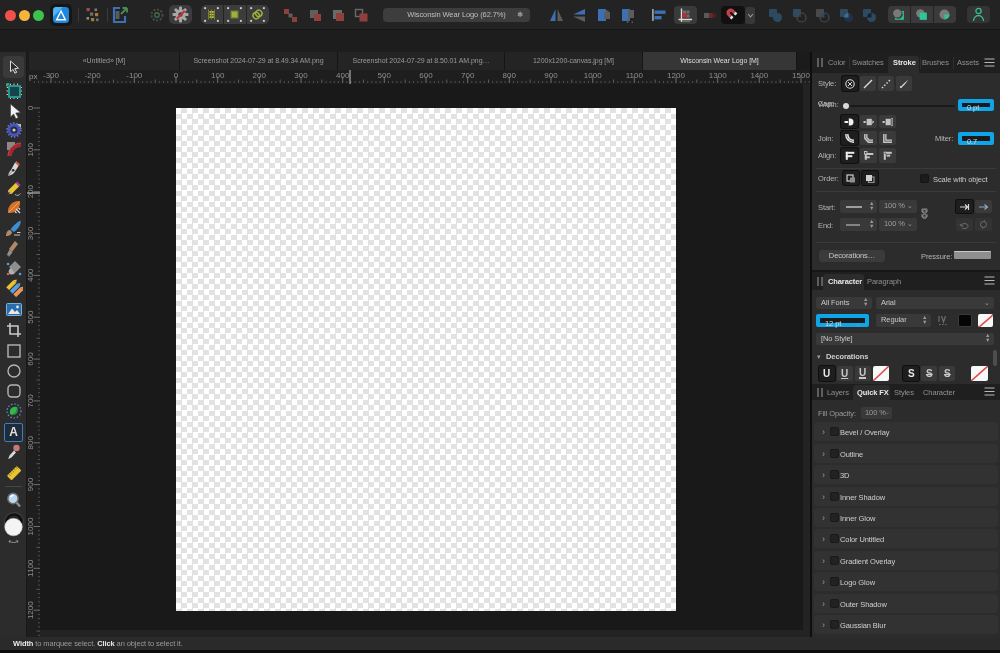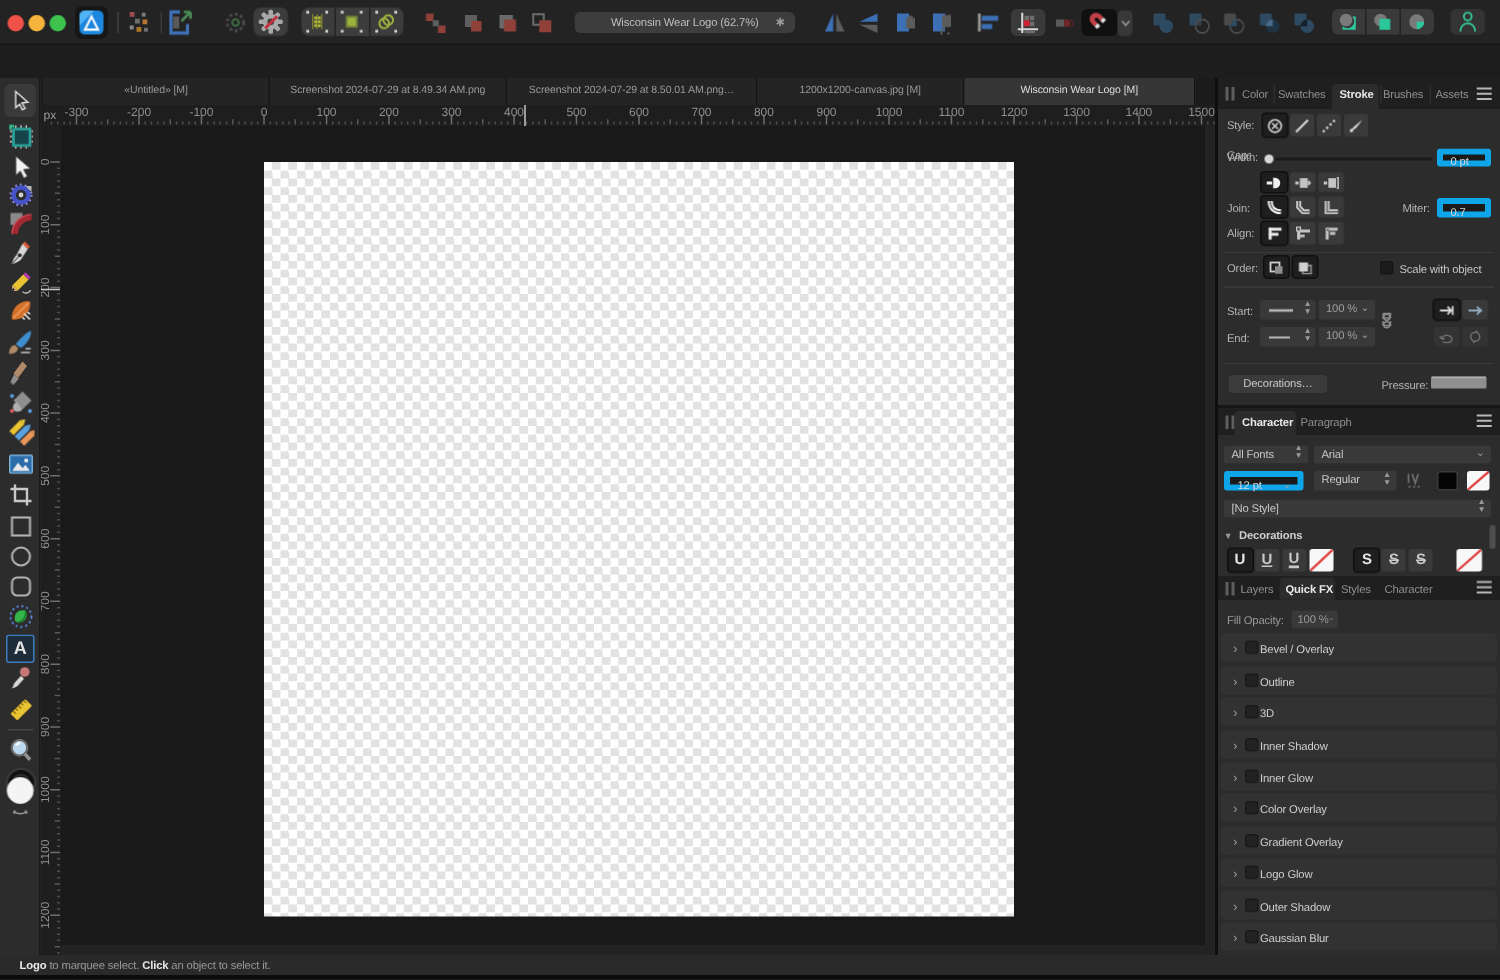--- a/index.html
+++ b/index.html
@@ -1048,21 +1048,21 @@
         <span class="fxl">Inner Shadow</span>
       </div>
     <div class="fxrow" style="top:456px">
         <span class="chev">›</span>
         <div class="cb"></div>
         <span class="fxl">Inner Glow</span>
       </div>
     <div class="fxrow" style="top:477.4px">
         <span class="chev">›</span>
         <div class="cb"></div>
-        <span class="fxl">Color Overlay</span>
+        <span class="fxl">Color Untitled</span>
       </div>
     <div class="fxrow" style="top:498.8px">
         <span class="chev">›</span>
         <div class="cb"></div>
         <span class="fxl">Gradient Overlay</span>
       </div>
     <div class="fxrow" style="top:520.2px">
         <span class="chev">›</span>
         <div class="cb"></div>
         <span class="fxl">Logo Glow</span>
@@ -1071,15 +1071,15 @@
         <span class="chev">›</span>
         <div class="cb"></div>
         <span class="fxl">Outer Shadow</span>
       </div>
     <div class="fxrow" style="top:563px">
         <span class="chev">›</span>
         <div class="cb"></div>
         <span class="fxl">Gaussian Blur</span>
       </div>
   </div>
-  <div class="abs" id="status"><span style="margin-left:13px"><b style="color:#e8e8e8">Logo</b> to marquee select. <b style="color:#e8e8e8">Click</b> an object to select it.</span></div>
+  <div class="abs" id="status"><span style="margin-left:13px"><b style="color:#e8e8e8">Width</b> to marquee select. <b style="color:#e8e8e8">Click</b> an object to select it.</span></div>
   <div class="abs" id="blackstrip"></div>
 </div>
 
 </body></html>

